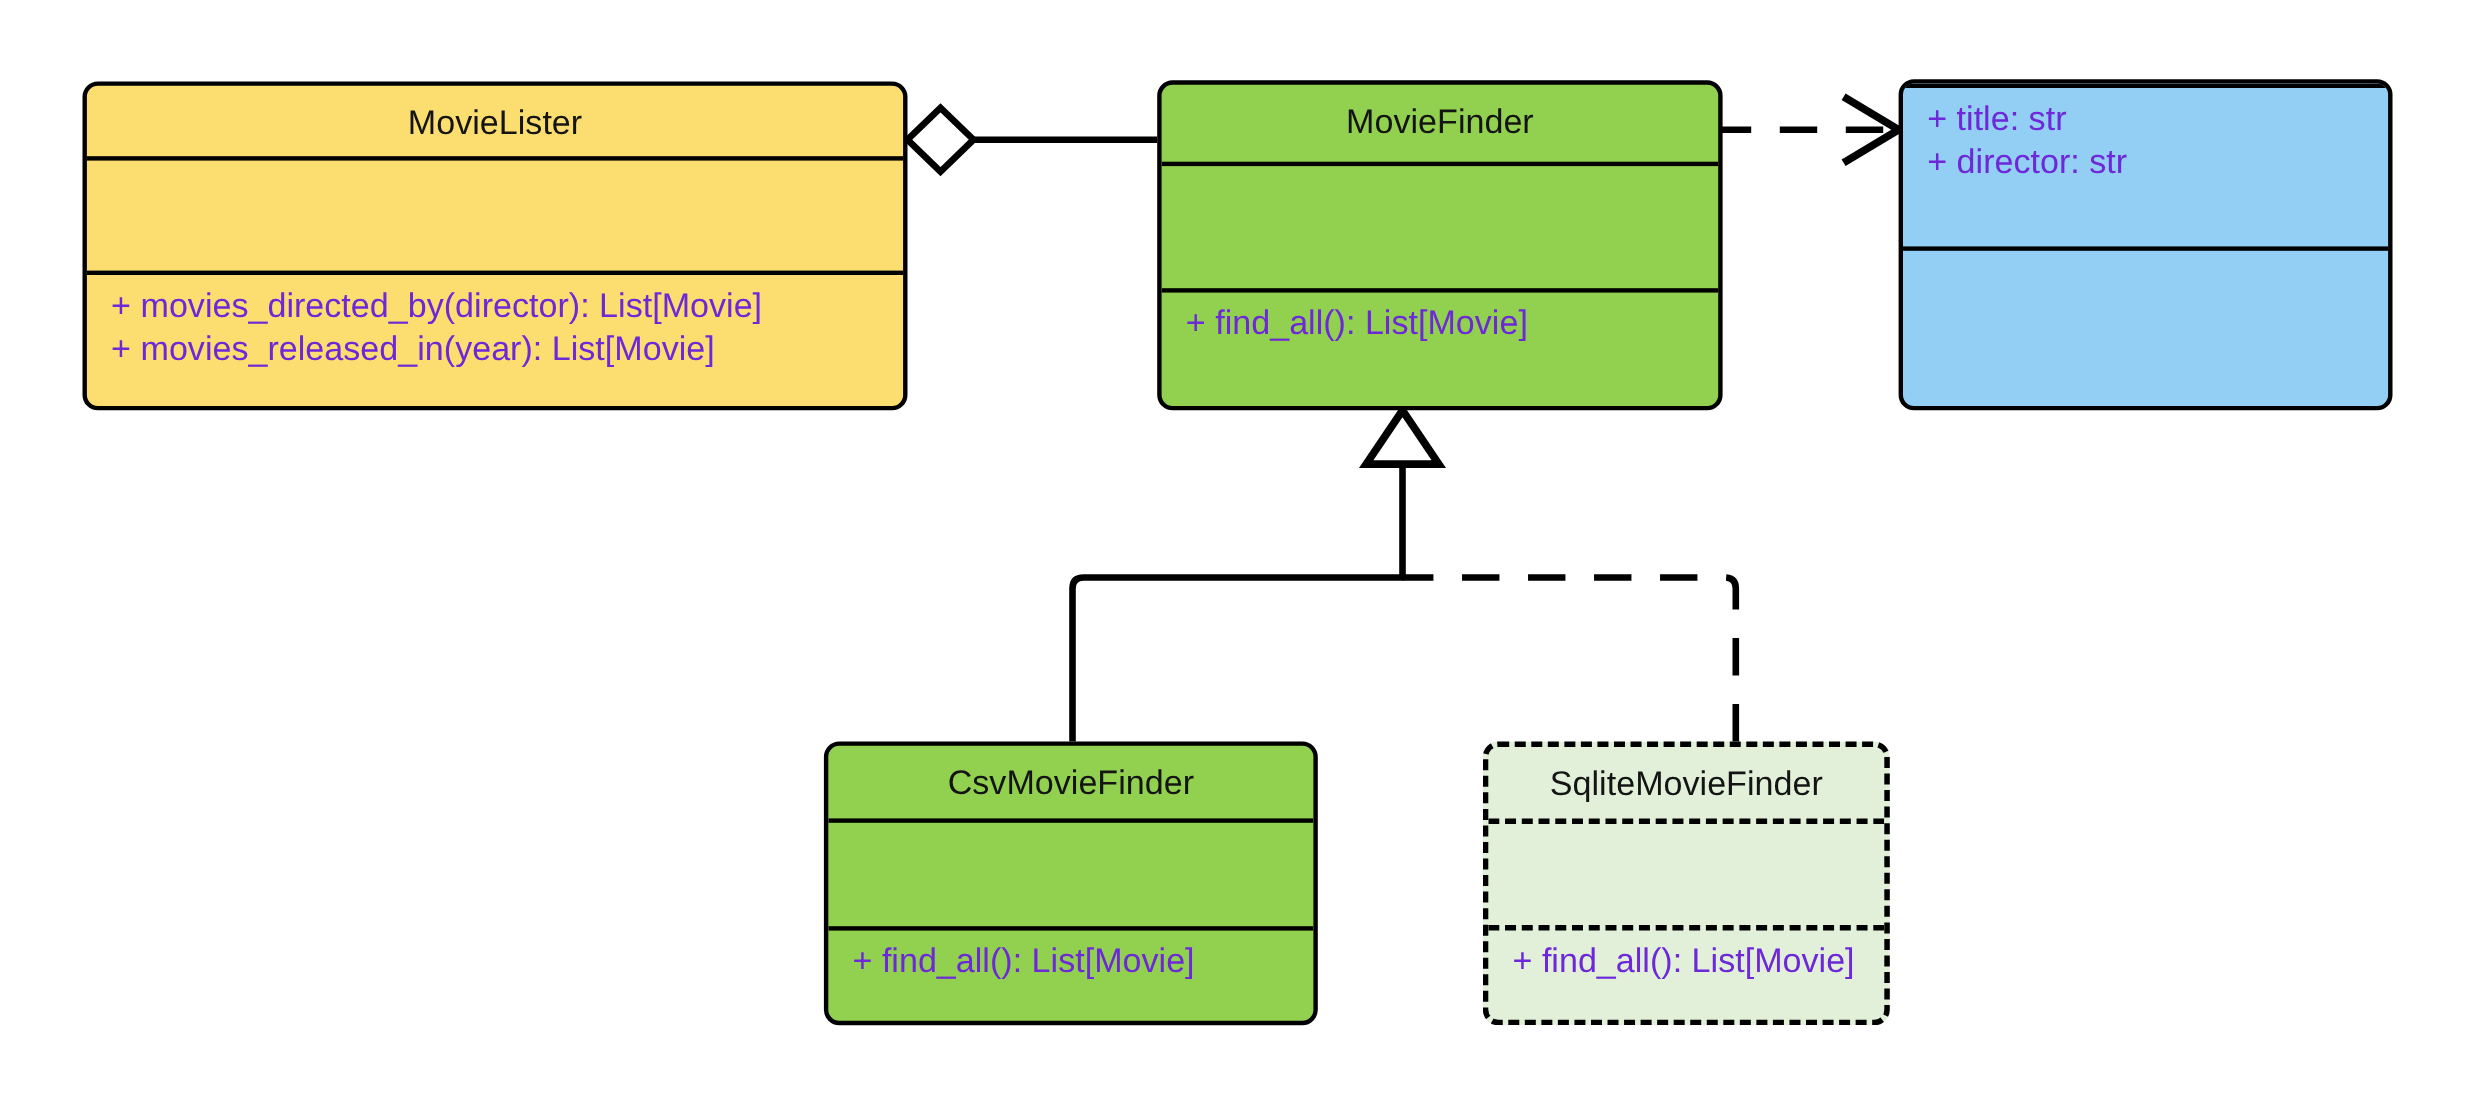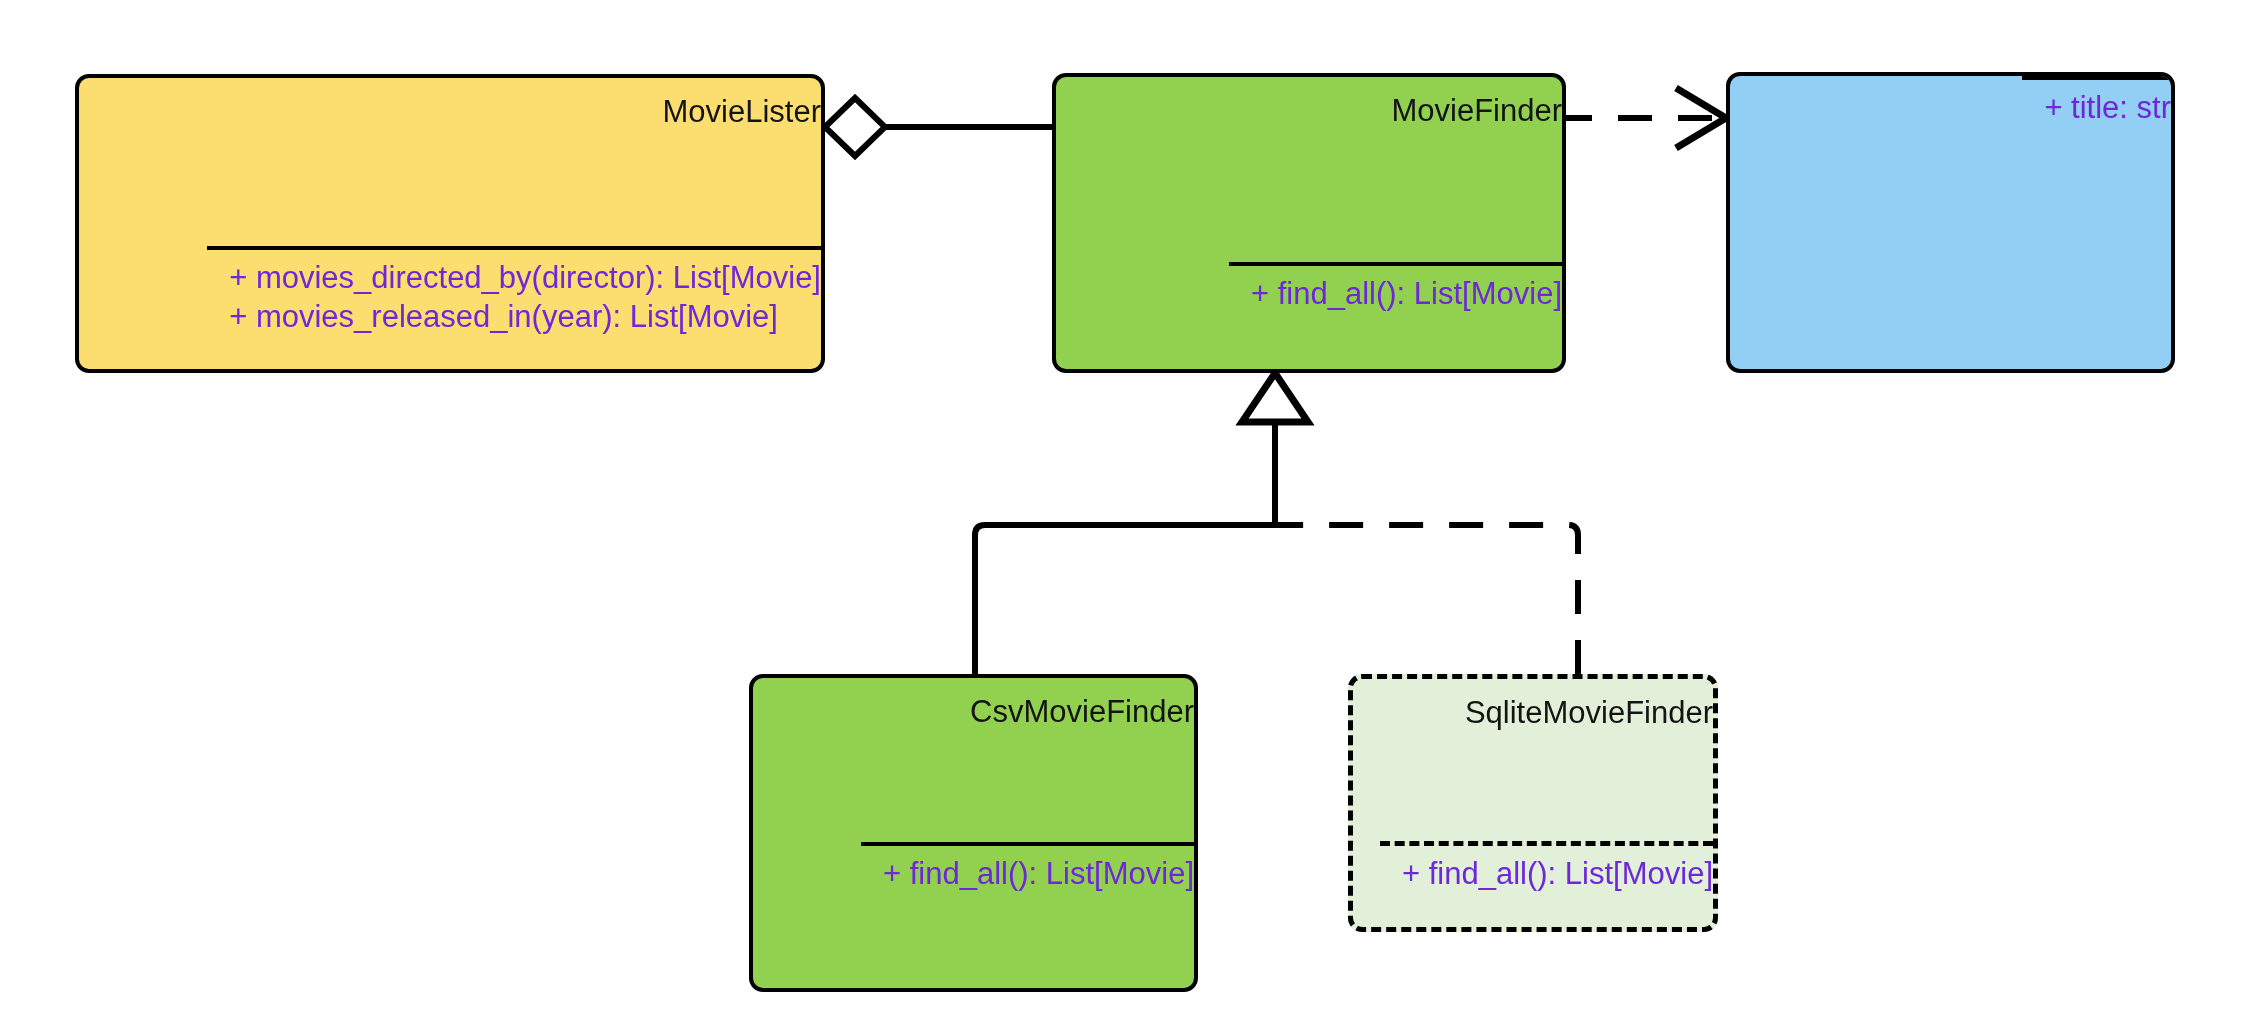--- a/index.html
+++ b/index.html
@@ -27,21 +27,20 @@
     pointer-events: none;
   }
   .umlbox {
     position: absolute;
     box-sizing: border-box;
     border: 4px solid #000000;
     border-radius: 14px;
     display: flex;
     flex-direction: column;
     overflow: hidden;
-    align-items: flex-end;
   }
   .umlbox.dashed {
     border-style: dashed;
     border-width: 5px;
   }
   .compartment {
     box-sizing: border-box;
     position: relative;
   }
   .compartment.sep {
@@ -63,21 +62,21 @@
   .member {
     font-size: 31px;
     color: #6d28d9;
     line-height: 1.26;
     white-space: pre;
   }
   
   #box-movielister      { left: 75px;   top: 74px;  width: 750px; height: 299px; background: #FCDE70; }
   #box-moviefinder      { left: 1052px; top: 73px;  width: 514px; height: 300px; background: #92D14F; }
   #box-movie            { left: 1726px; top: 72px;  width: 449px; height: 301px; background: #93CEF4; }
-  #box-csvmoviefinder   { left: 749px;  top: 674px; width: 449px; height: 318px; background: #92D14F; }
+  #box-csvmoviefinder   { left: 749px;  top: 674px; width: 449px; height: 258px; background: #92D14F; }
   #box-sqlitemoviefinder{ left: 1348px; top: 674px; width: 370px; height: 258px; background: #E2F0D9; }
 
   #box-movielister .c0       { height: 64px; }
   #box-movielister .c1       { height: 104px; }
   #box-movielister .c2       { flex: 1; }
   #box-moviefinder .c0       { height: 70px; }
   #box-moviefinder .c1       { height: 115px; }
   #box-moviefinder .c2       { flex: 1; }
   #box-movie .c0             { height: 73px; }
   #box-movie .c1             { height: 148px; }
@@ -139,20 +138,21 @@
       <div class="member-list">
         <div class="member">+ find_all(): List[Movie]</div>
       </div>
     </div>
   </div>
 
   <div class="umlbox" id="box-movie">
     <div class="compartment c1 sep">
       <div class="member-list">
         <div class="member">+ title: str</div>
+        <div class="member">+ director: str</div>
       </div>
     </div>
     <div class="compartment c2 sep"></div>
   </div>
 
   <div class="umlbox" id="box-csvmoviefinder">
     <div class="compartment c0">
       <div class="class-title">CsvMovieFinder</div>
     </div>
     <div class="compartment c1 sep"></div>

